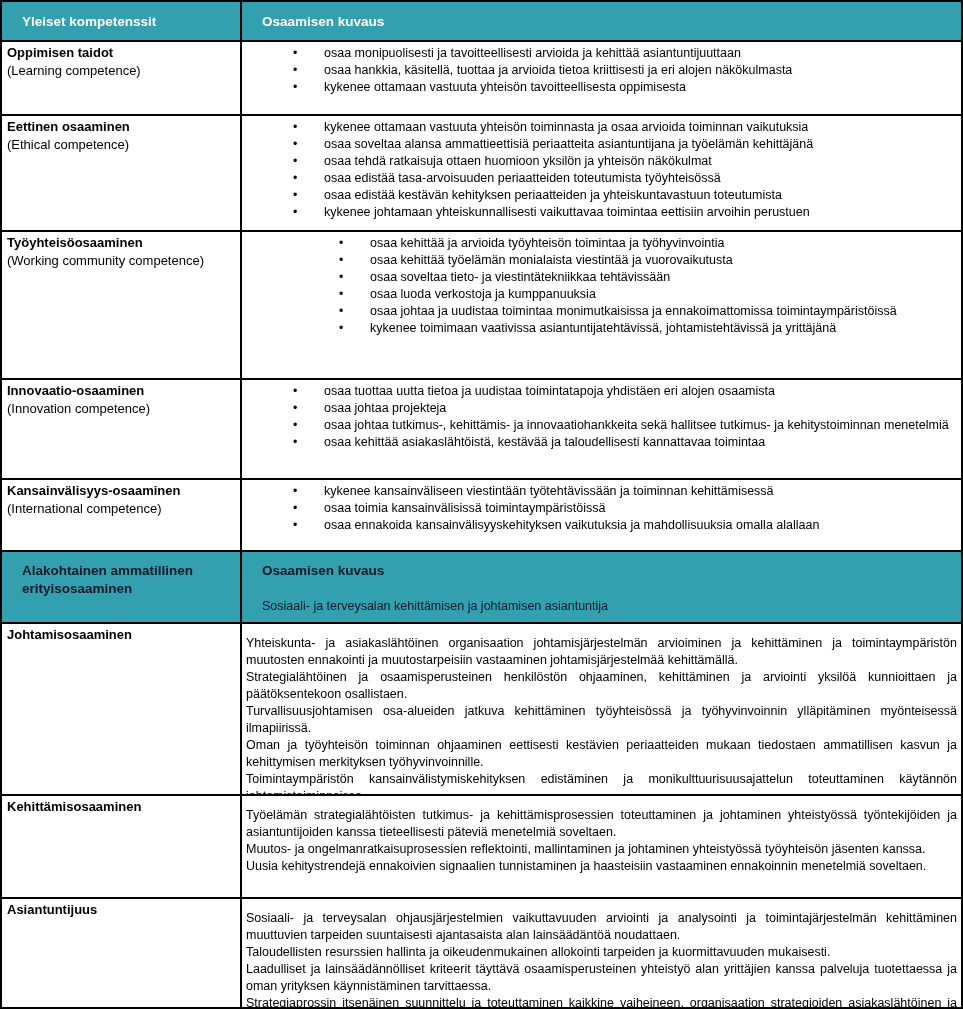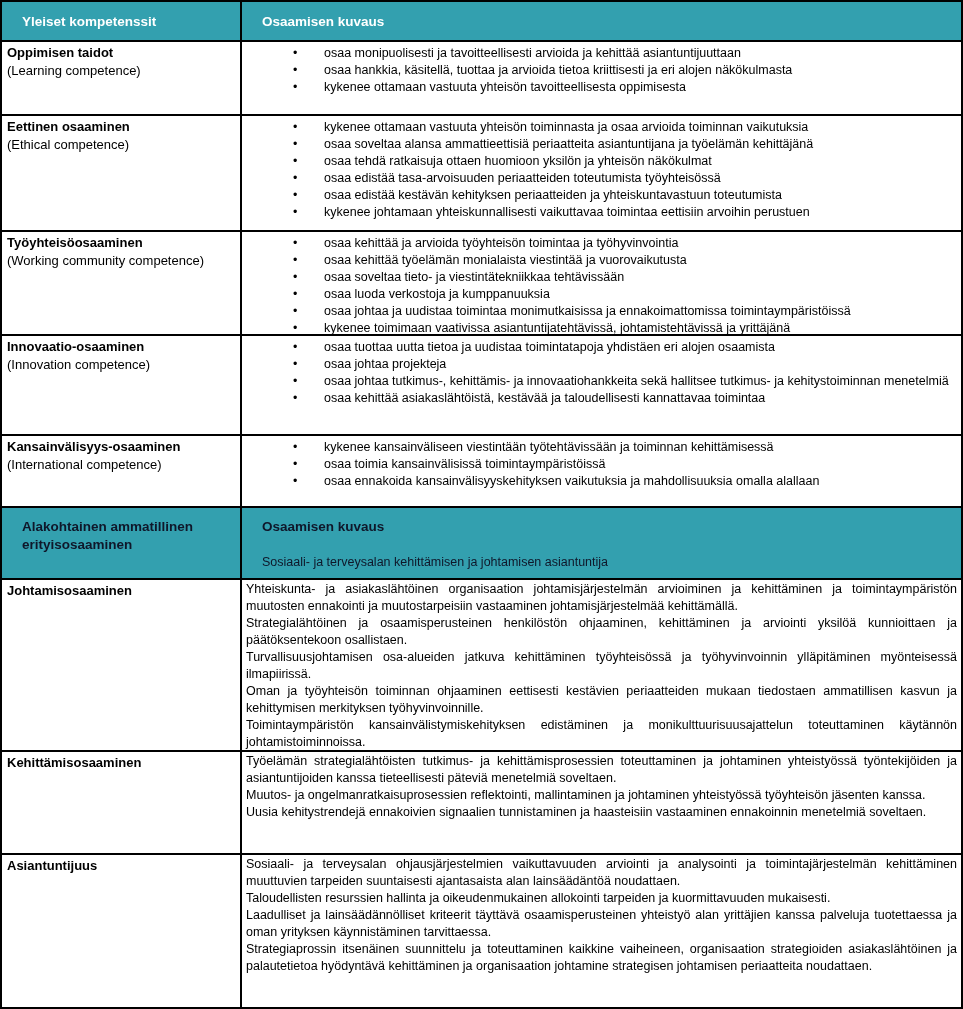--- a/index.html
+++ b/index.html
@@ -65,32 +65,32 @@
     font-size: 12.5px;
     line-height: 17px;
   }
   ul.bullets li::before {
     content: "\2022";
     position: absolute;
     left: -31px;
     top: 0;
   }
 
-  .paras { padding: 1px 4px 8px 4px; }
+  .paras { padding: 1px 4px 8px 4px; margin-top: 10px; }
   .paras p {
     margin: 0;
     font-size: 12.5px;
     line-height: 17px;
     text-align: justify;
   }
 
   
   #s1rows .trow:nth-child(1) { height: 74px; }
   #s1rows .trow:nth-child(2) { height: 116px; }
-  #s1rows .trow:nth-child(3) { height: 104px; }
+  #s1rows .trow:nth-child(3) { height: 148px; gap: 46px; }
   #s1rows .trow:nth-child(4) { height: 100px; }
   #s1rows .trow:nth-child(5) { height: 72px; }
   #s2rows .trow:nth-child(1) { height: 172px; }
   #s2rows .trow:nth-child(2) { height: 103px; }
   #s2rows .trow:nth-child(3) { flex: 1 1 auto; }
 
   #s1rows, #s2rows { display: contents; }
 </style>
 </head>
 <body>

